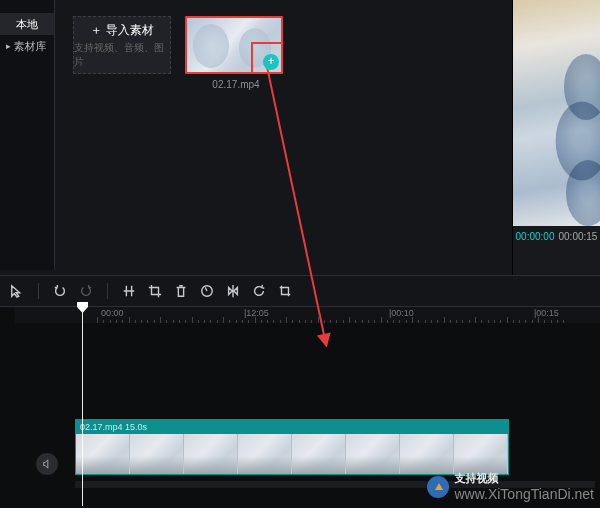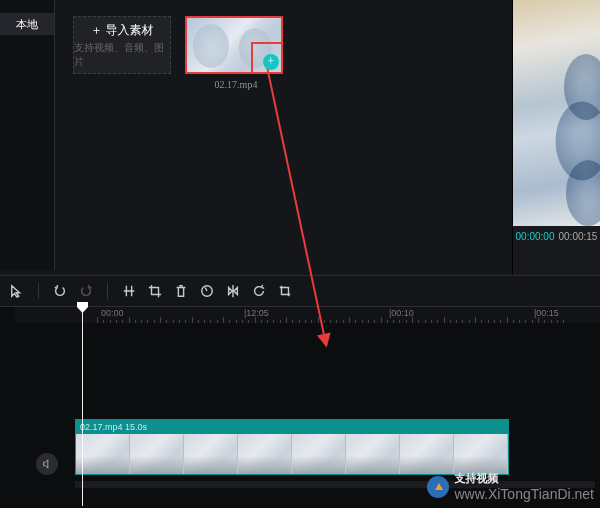--- a/index.html
+++ b/index.html
@@ -5,21 +5,21 @@
     * { margin: 0; padding: 0; box-sizing: border-box; }
     body { width: 600px; height: 508px; background: #0c0d0f; font-family: "Microsoft YaHei", sans-serif; font-size: 11px; color: #999; overflow: hidden; position: relative; }
 
     .top-area { position: absolute; left: 0; top: 0; width: 600px; height: 275px; background: #151619; display: flex; }
     .sidebar { width: 55px; height: 270px; background: #0e1013; border-right: 1px solid #2a2d33; padding-top: 13px; }
     .tab { height: 22px; display: flex; align-items: center; justify-content: center; font-size: 11px; cursor: pointer; }
     .tab.active { background: #24262b; color: #fff; }
     .tab.arrow { justify-content: flex-start; padding-left: 6px; color: #bbb; }
     .tab.arrow:before { content: "▸"; margin-right: 3px; font-size: 9px; }
 
-    .media-area { flex: 1; padding: 16px 18px; display: flex; gap: 14px; align-items: flex-start; font-family: Liberation Serif, serif; }
+    .media-area { flex: 1; padding: 16px 18px; display: flex; gap: 14px; align-items: flex-start; }
     .import-box { width: 98px; height: 58px; background: #202227; border: 1px dashed #3a3d42; display: flex; flex-direction: column; align-items: center; justify-content: center; cursor: pointer; }
     .import-box .plus { color: #fff; font-size: 12px; }
     .import-box .hint { color: #666; font-size: 10px; margin-top: 2px; }
 
     .clip-card { width: 102px; }
     .clip-thumb { width: 98px; height: 58px; border: 2px solid #e83c3c; border-radius: 1px; position: relative; background: linear-gradient(130deg, #b5c6d9 0%, #d5dde7 30%, #e7ecf2 45%, #d0d9e4 55%, #bfccdb 70%, #c8d3df 90%); overflow: hidden; }
     .clip-thumb .deco { position: absolute; width: 36px; height: 44px; background: radial-gradient(#c5d2e0, #aab9cb); border-radius: 50%; opacity: 0.7; }
     .clip-thumb .d1 { left: 6px; top: 6px; }
     .clip-thumb .d2 { right: 8px; top: 8px; transform: scale(0.9); }
     .clip-inner-red { position: absolute; right: -6px; bottom: -6px; width: 36px; height: 36px; border: 2px solid #e83c3c; }
@@ -71,20 +71,21 @@
     .watermark .tri { width: 0; height: 0; border-left: 4px solid transparent; border-right: 4px solid transparent; border-bottom: 7px solid #f0a030; transform: rotate(0deg); margin-left: 1px; }
     .watermark .txt-cn { color: #eee; font-weight: bold; }
     .watermark .txt-en { color: #888; font-size: 14px; display: block; }
   </style>
 </head>
 <body>
 
 <div class="top-area">
   <div class="sidebar">
     <div class="tab active">本地</div>
+    <div class="tab arrow">素材库</div>
   </div>
 
   <div class="media-area">
     <div class="import-box">
       <div class="plus">＋ 导入素材</div>
       <div class="hint">支持视频、音频、图片</div>
     </div>
 
     <div class="clip-card">
       <div class="clip-thumb">

